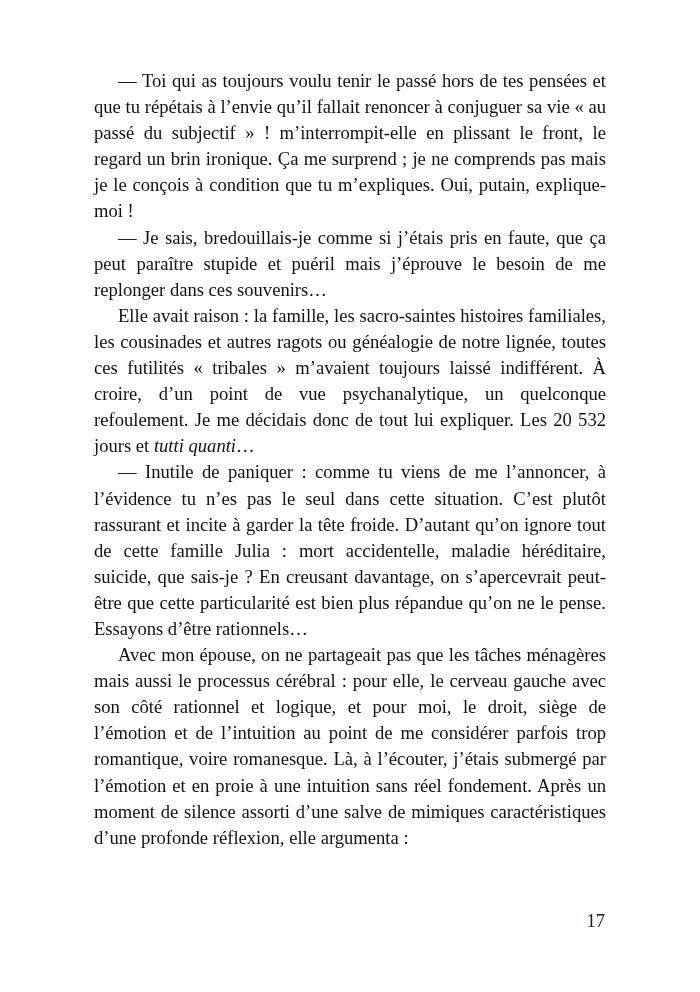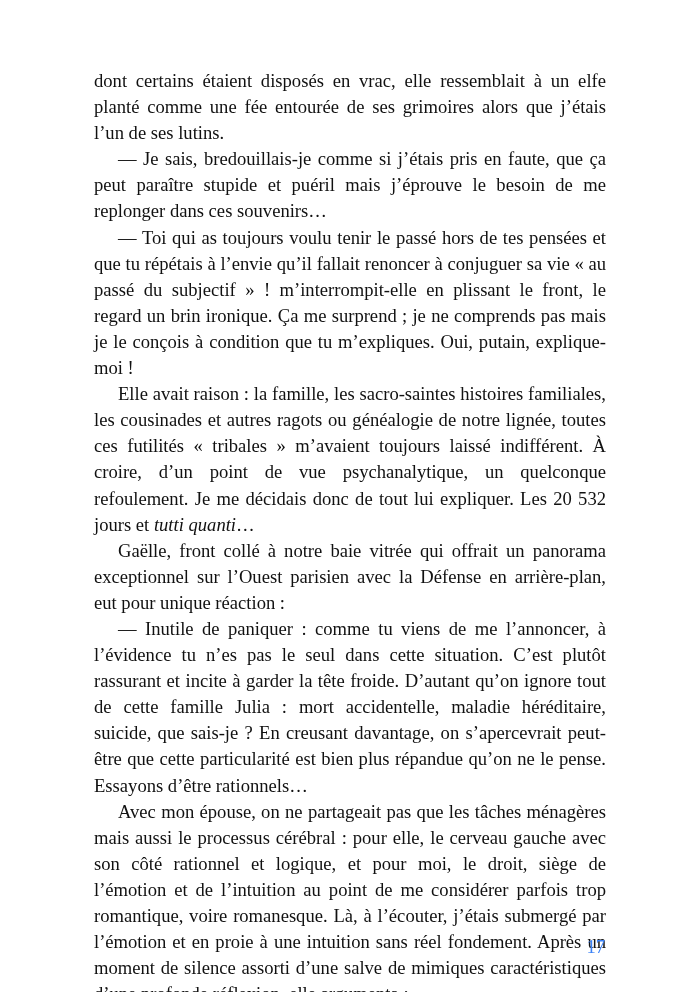--- a/index.html
+++ b/index.html
@@ -29,32 +29,30 @@
       text-indent: 0;
     }
     .para.indent {
       text-indent: 24px;
     }
     .para em {
     }
     .page-number {
       position: absolute;
       right: 95px;
-      top: 936px;
+      top: 910px;
       font-family: "Liberation Serif", "DejaVu Serif", serif;
       font-size: 18.6px;
-      color: #3b82f6;
+      color: #0f172a;
     }
   </style>
 </head>
 <body>
 
 <div class="page">
-  <p class="para">dont certains étaient disposés en vrac, elle ressemblait à un elfe planté comme une fée entourée de ses grimoires alors que j’étais l’un de ses lutins.</p>
+  <p class="para indent">— Toi qui as toujours voulu tenir le passé hors de tes pensées et que tu répétais à l’envie qu’il fallait renoncer à conjuguer sa vie « au passé du subjectif » ! m’interrompit-elle en plissant le front, le regard un brin ironique. Ça me surprend ; je ne comprends pas mais je le conçois à condition que tu m’expliques. Oui, putain, explique-moi !</p>
   <p class="para indent">— Je sais, bredouillais-je comme si j’étais pris en faute, que ça peut paraître stupide et puéril mais j’éprouve le besoin de me replonger dans ces souvenirs…</p>
-  <p class="para indent">— Toi qui as toujours voulu tenir le passé hors de tes pensées et que tu répétais à l’envie qu’il fallait renoncer à conjuguer sa vie « au passé du subjectif » ! m’interrompit-elle en plissant le front, le regard un brin ironique. Ça me surprend ; je ne comprends pas mais je le conçois à condition que tu m’expliques. Oui, putain, explique-moi !</p>
   <p class="para indent"><span>Elle avait raison : la famille, les sacro-saintes histoires familiales, les cousinades et autres ragots ou généalogie de notre lignée, toutes ces futilités « tribales » m’avaient toujours laissé indifférent. À croire, d’un point de vue psychanalytique, un quelconque refoulement. Je me décidais donc de tout lui expliquer. Les 20 532 jours et </span><em>tutti quanti</em><span>…</span></p>
-  <p class="para indent">Gaëlle, front collé à notre baie vitrée qui offrait un panorama exceptionnel sur l’Ouest parisien avec la Défense en arrière-plan, eut pour unique réaction :</p>
   <p class="para indent">— Inutile de paniquer : comme tu viens de me l’annoncer, à l’évidence tu n’es pas le seul dans cette situation. C’est plutôt rassurant et incite à garder la tête froide. D’autant qu’on ignore tout de cette famille Julia : mort accidentelle, maladie héréditaire, suicide, que sais-je ? En creusant davantage, on s’apercevrait peut-être que cette particularité est bien plus répandue qu’on ne le pense. Essayons d’être rationnels…</p>
   <p class="para indent">Avec mon épouse, on ne partageait pas que les tâches ménagères mais aussi le processus cérébral : pour elle, le cerveau gauche avec son côté rationnel et logique, et pour moi, le droit, siège de l’émotion et de l’intuition au point de me considérer parfois trop romantique, voire romanesque. Là, à l’écouter, j’étais submergé par l’émotion et en proie à une intuition sans réel fondement. Après un moment de silence assorti d’une salve de mimiques caractéristiques d’une profonde réflexion, elle argumenta :</p>
 </div>
 
 <div class="page-number">17</div>
 
 </body></html>

